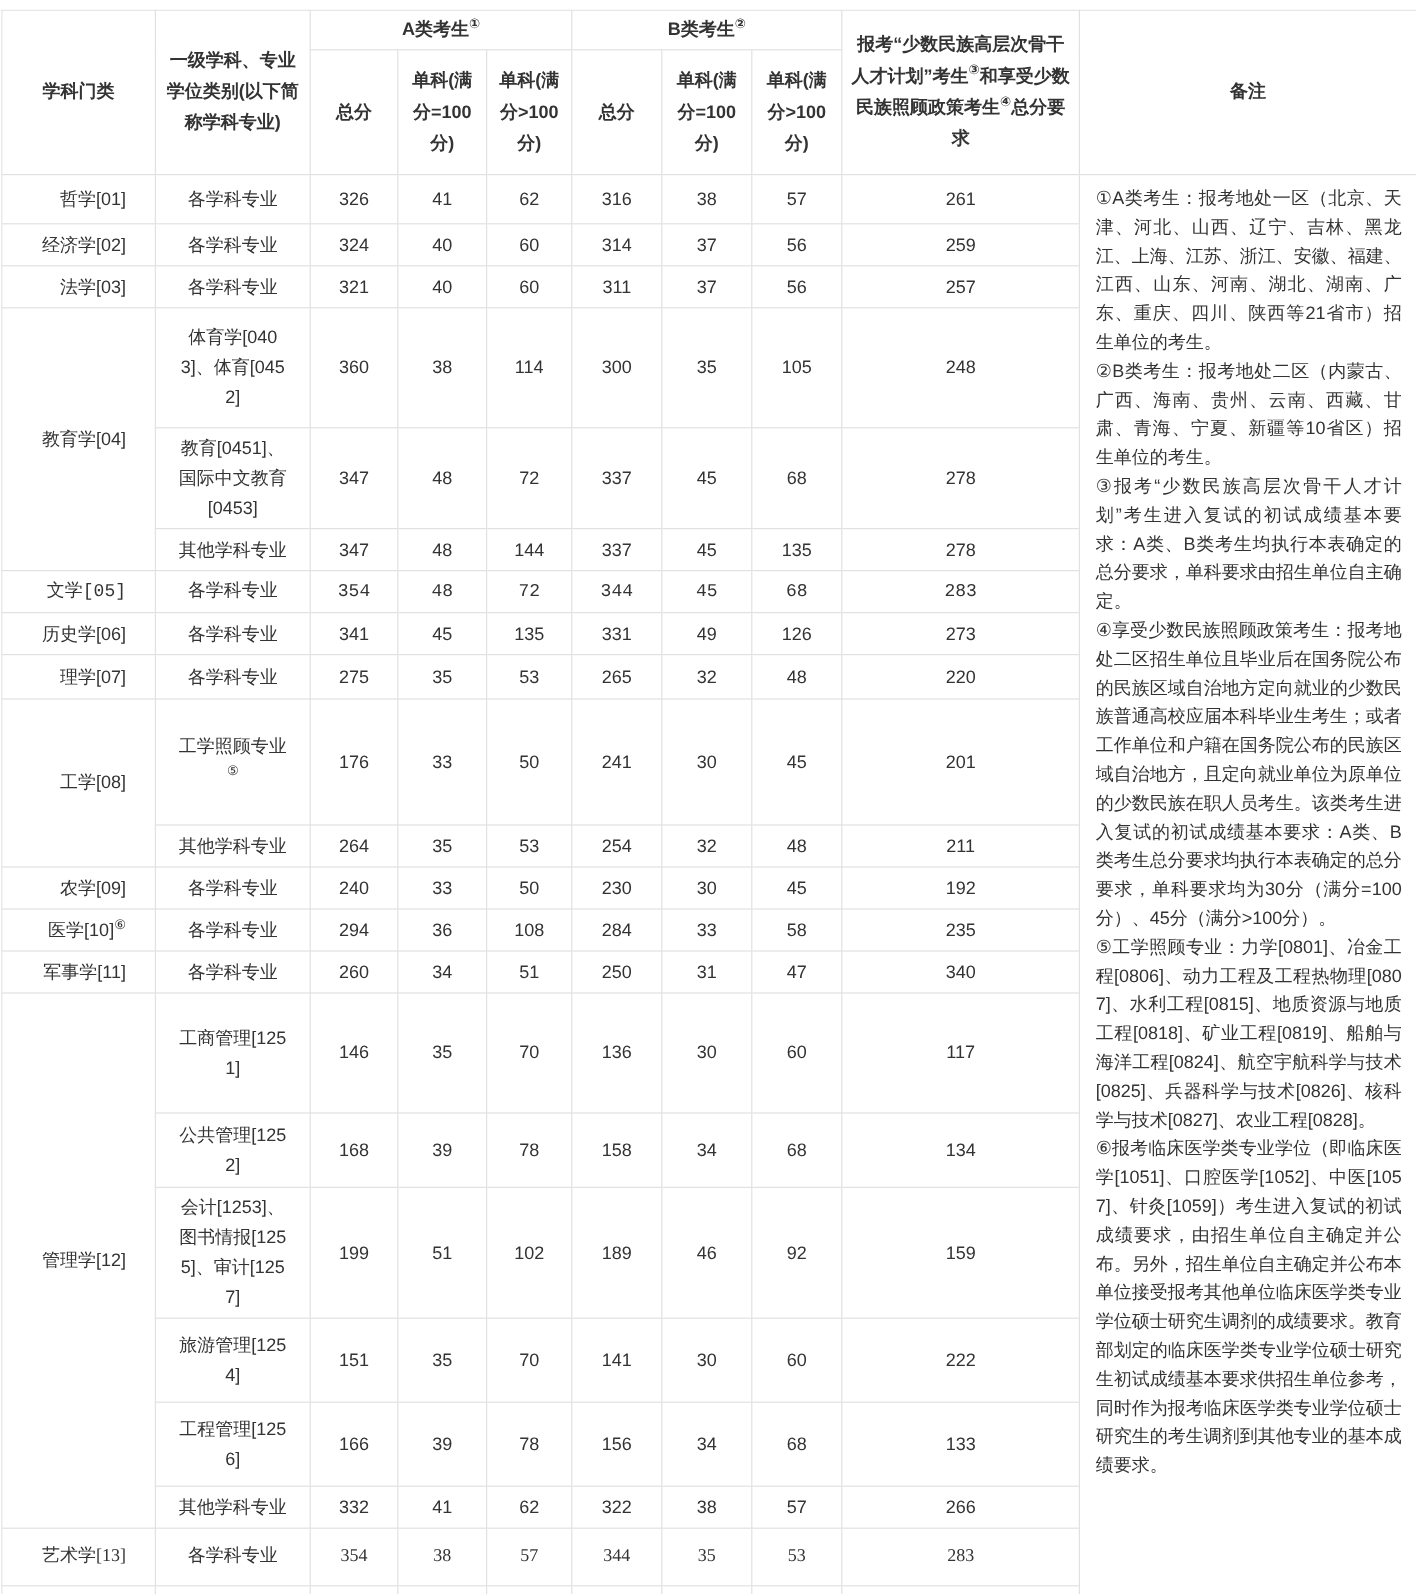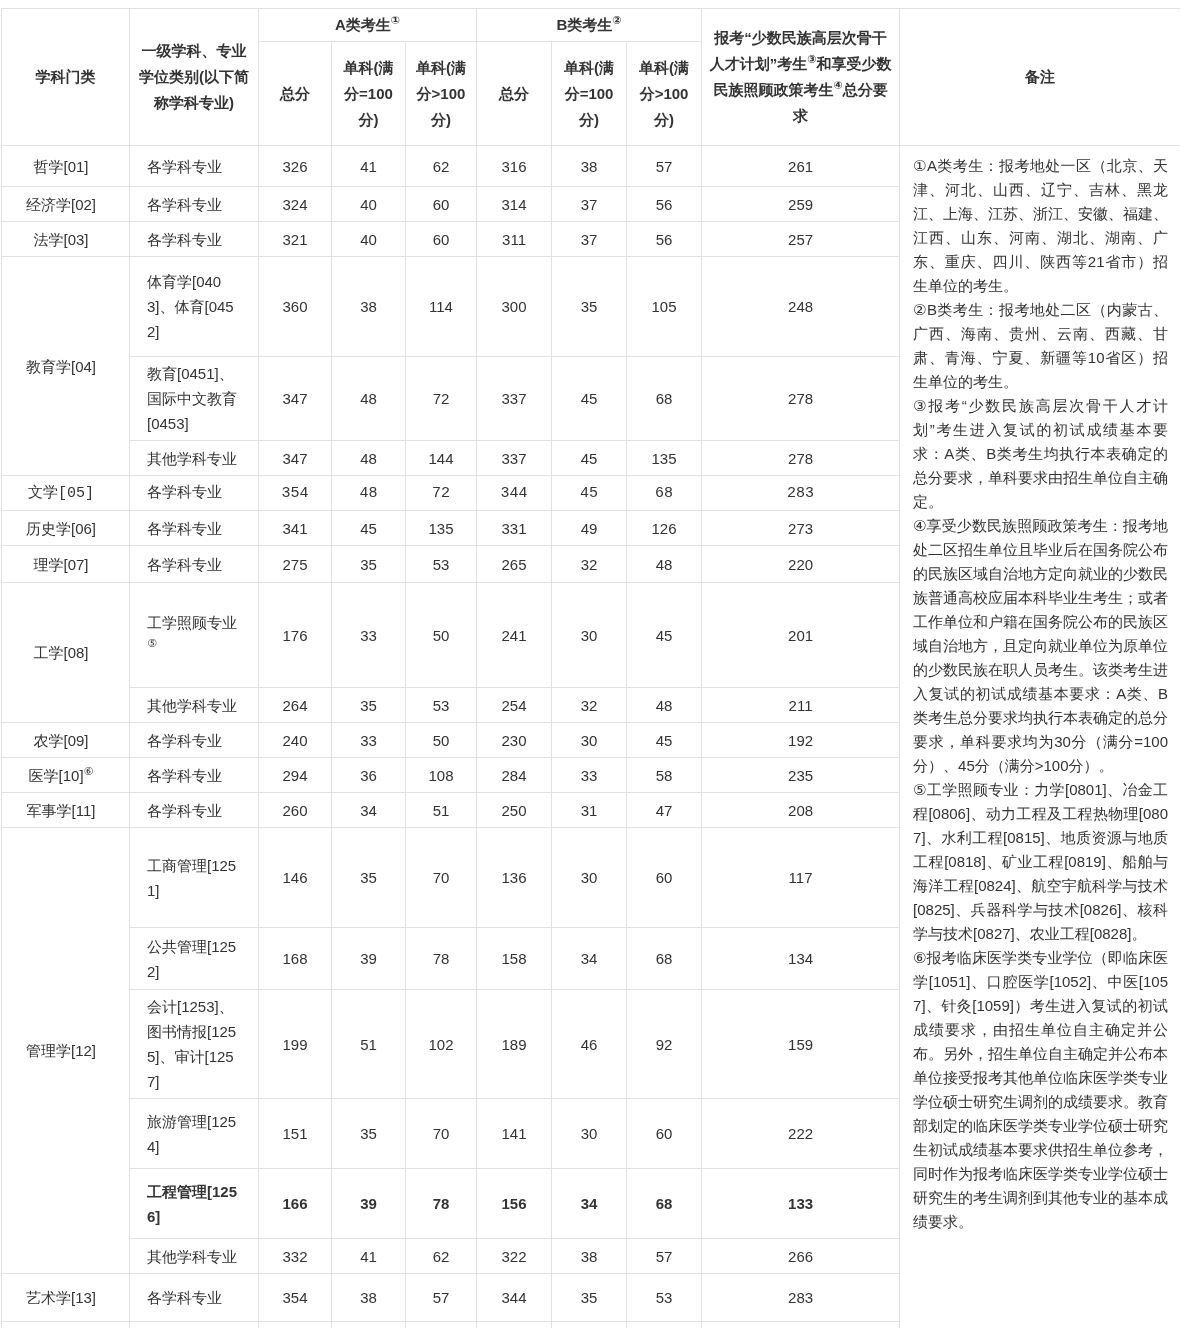--- a/index.html
+++ b/index.html
@@ -29,28 +29,28 @@
     padding: 3px 6px;
     word-break: break-all;
     color: #333333;
   }
   sup, .sup {
     font-size: 11px;
     line-height: 0;
     vertical-align: super;
   }
   td.cat {
-    text-align: center;
+    text-align: right;
     font-size: 15px;
     line-height: 25px;
     padding: 4px 24px 4px 15px;
     word-break: break-all;
   }
   td.disc {
-    text-align: left;
+    text-align: center;
     font-size: 15px;
     line-height: 25px;
     padding: 4px 17px;
     word-break: break-all;
   }
   td.num {
     text-align: center;
     font-size: 15px;
     padding: 2px 4px;
   }
@@ -249,21 +249,21 @@
       </tr>
       <tr style="height: 35px;">
         <td class="cat"><span>军事学[11]</span></td>
         <td class="disc"><span>各学科专业</span></td>
         <td class="num">260</td>
         <td class="num">34</td>
         <td class="num">51</td>
         <td class="num">250</td>
         <td class="num">31</td>
         <td class="num">47</td>
-        <td class="num">208</td>
+        <td class="num">340</td>
       </tr>
       <tr style="height: 100px;">
         <td class="cat" rowspan="6"><span>管理学[12]</span></td>
         <td class="disc"><span>工商管理[1251]</span></td>
         <td class="num">146</td>
         <td class="num">35</td>
         <td class="num">70</td>
         <td class="num">136</td>
         <td class="num">30</td>
         <td class="num">60</td>
@@ -292,41 +292,41 @@
       <tr style="height: 70px;">
         <td class="disc"><span>旅游管理[1254]</span></td>
         <td class="num">151</td>
         <td class="num">35</td>
         <td class="num">70</td>
         <td class="num">141</td>
         <td class="num">30</td>
         <td class="num">60</td>
         <td class="num">222</td>
       </tr>
-      <tr style="height: 70px; font-weight: bold;">
+      <tr style="height: 70px;">
         <td class="disc"><span>工程管理[1256]</span></td>
         <td class="num">166</td>
         <td class="num">39</td>
         <td class="num">78</td>
         <td class="num">156</td>
         <td class="num">34</td>
         <td class="num">68</td>
         <td class="num">133</td>
       </tr>
       <tr style="height: 35px;">
         <td class="disc"><span>其他学科专业</span></td>
         <td class="num">332</td>
         <td class="num">41</td>
         <td class="num">62</td>
         <td class="num">322</td>
         <td class="num">38</td>
         <td class="num">57</td>
         <td class="num">266</td>
       </tr>
-      <tr style="height: 48px;">
+      <tr style="height: 48px; font-family: Liberation Serif, serif;">
         <td class="cat"><span>艺术学[13]</span></td>
         <td class="disc"><span>各学科专业</span></td>
         <td class="num">354</td>
         <td class="num">38</td>
         <td class="num">57</td>
         <td class="num">344</td>
         <td class="num">35</td>
         <td class="num">53</td>
         <td class="num">283</td>
       </tr>

